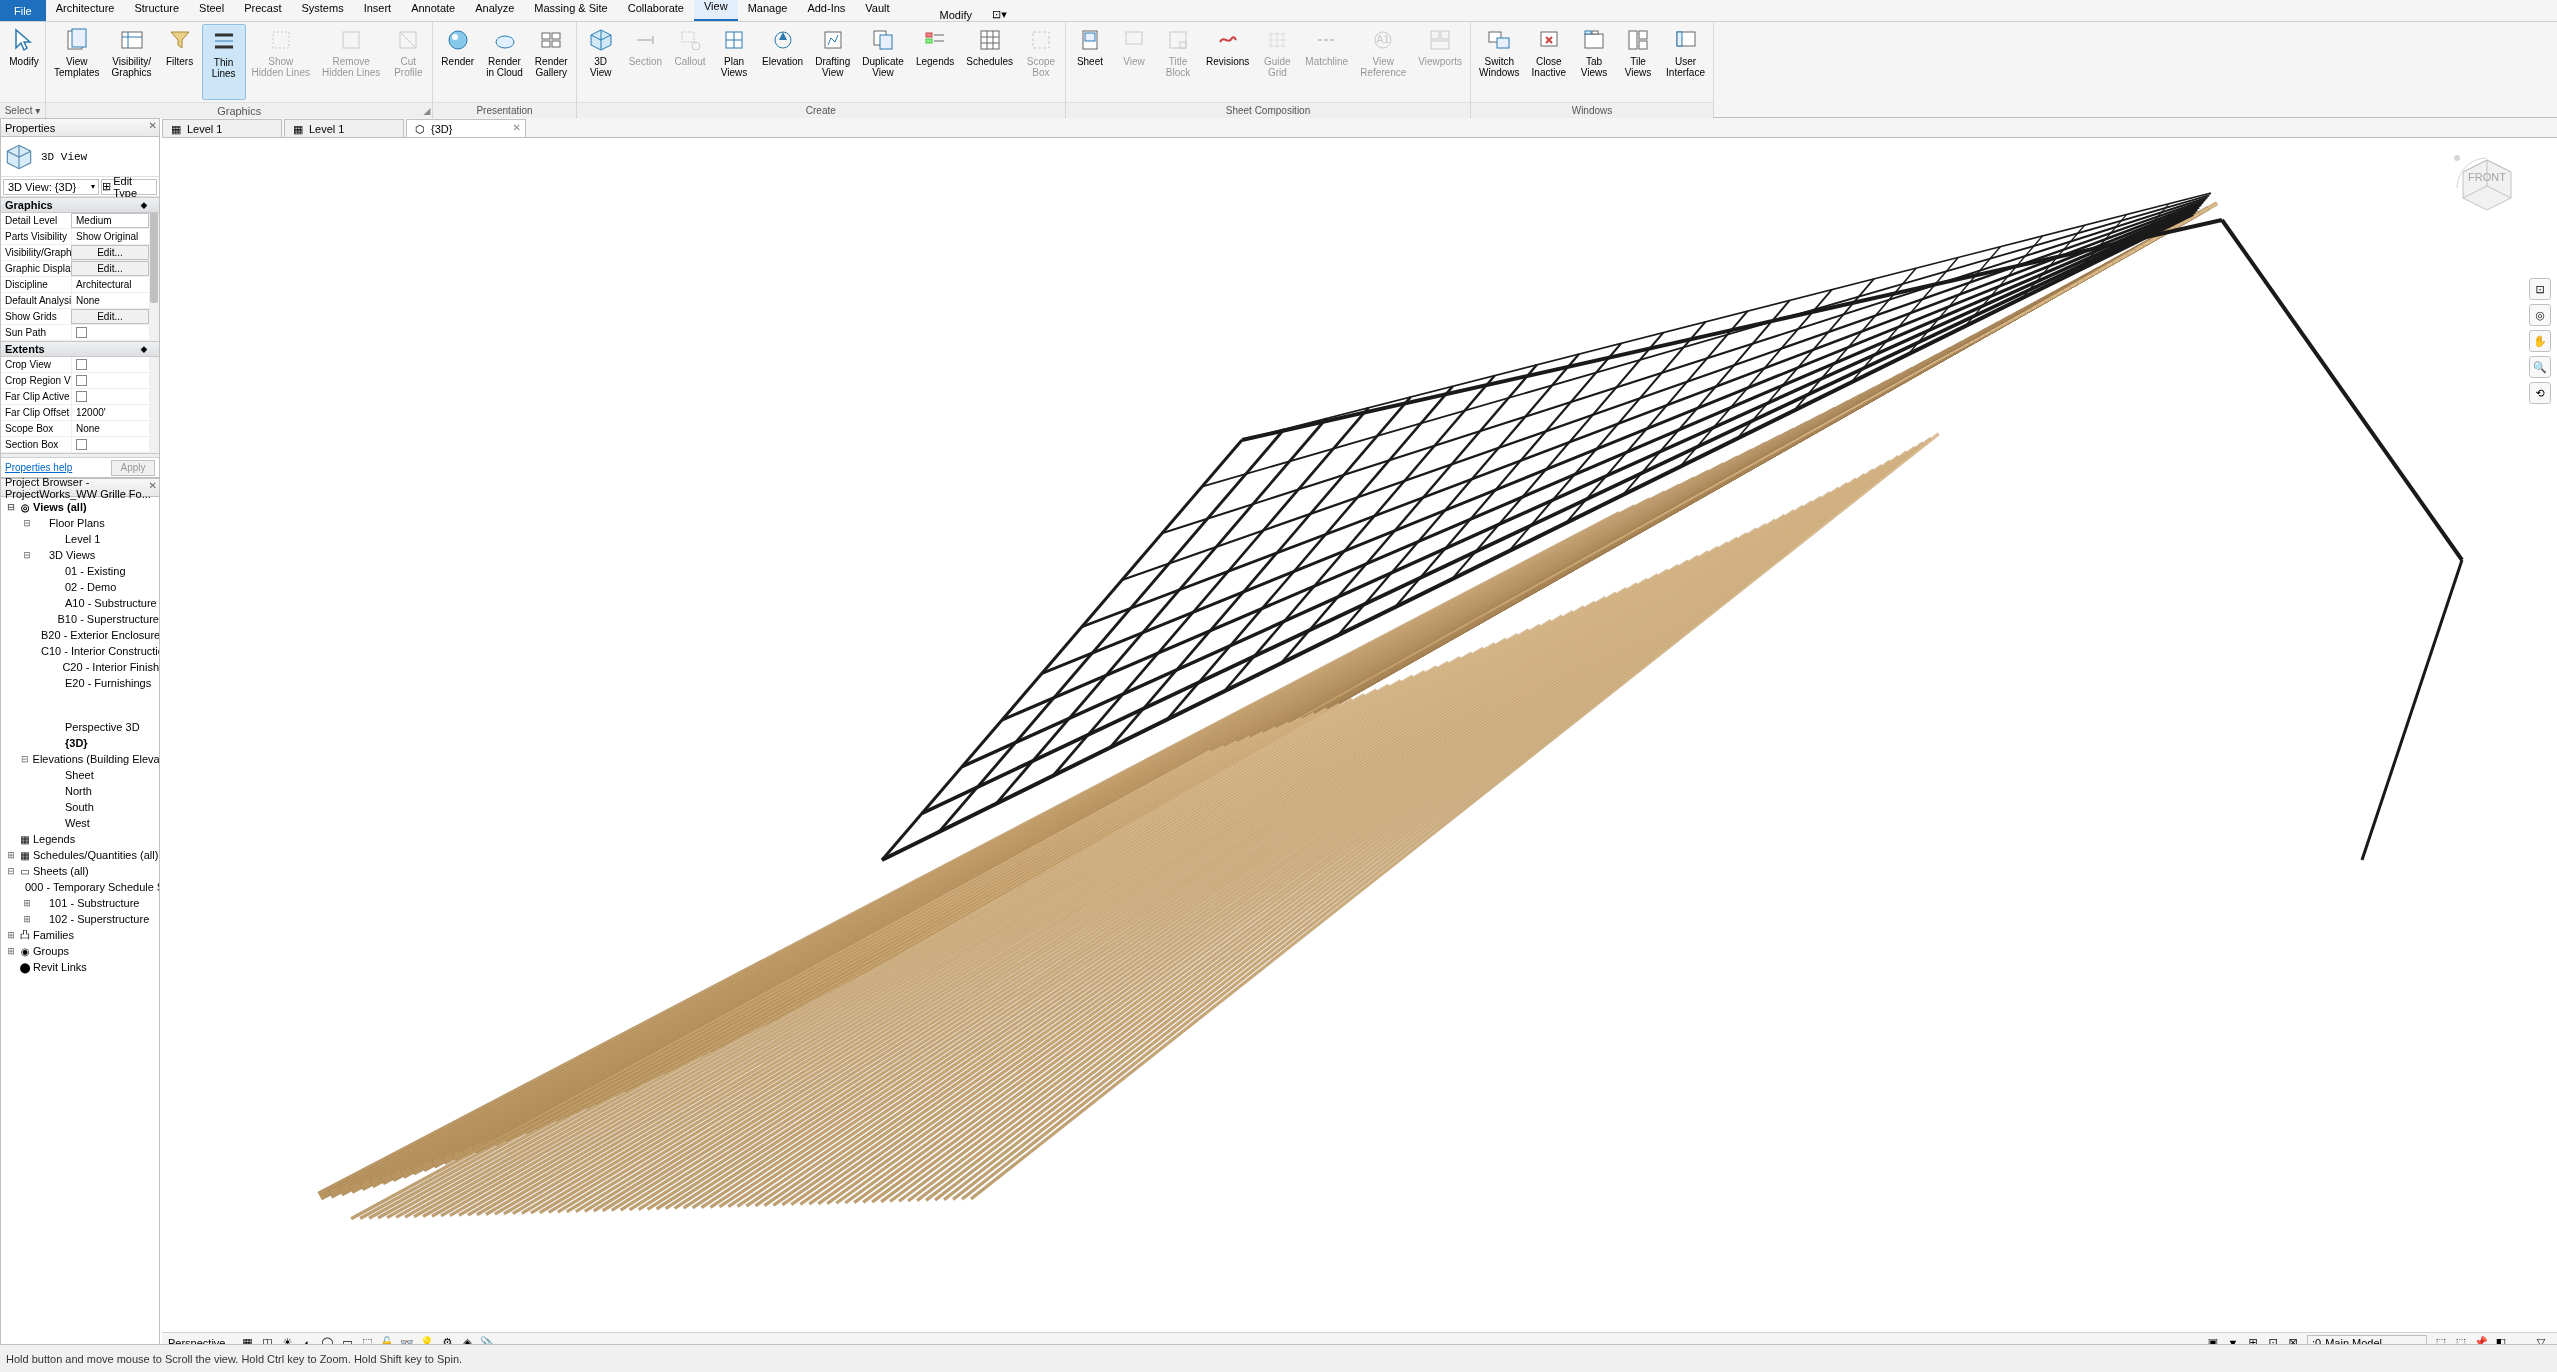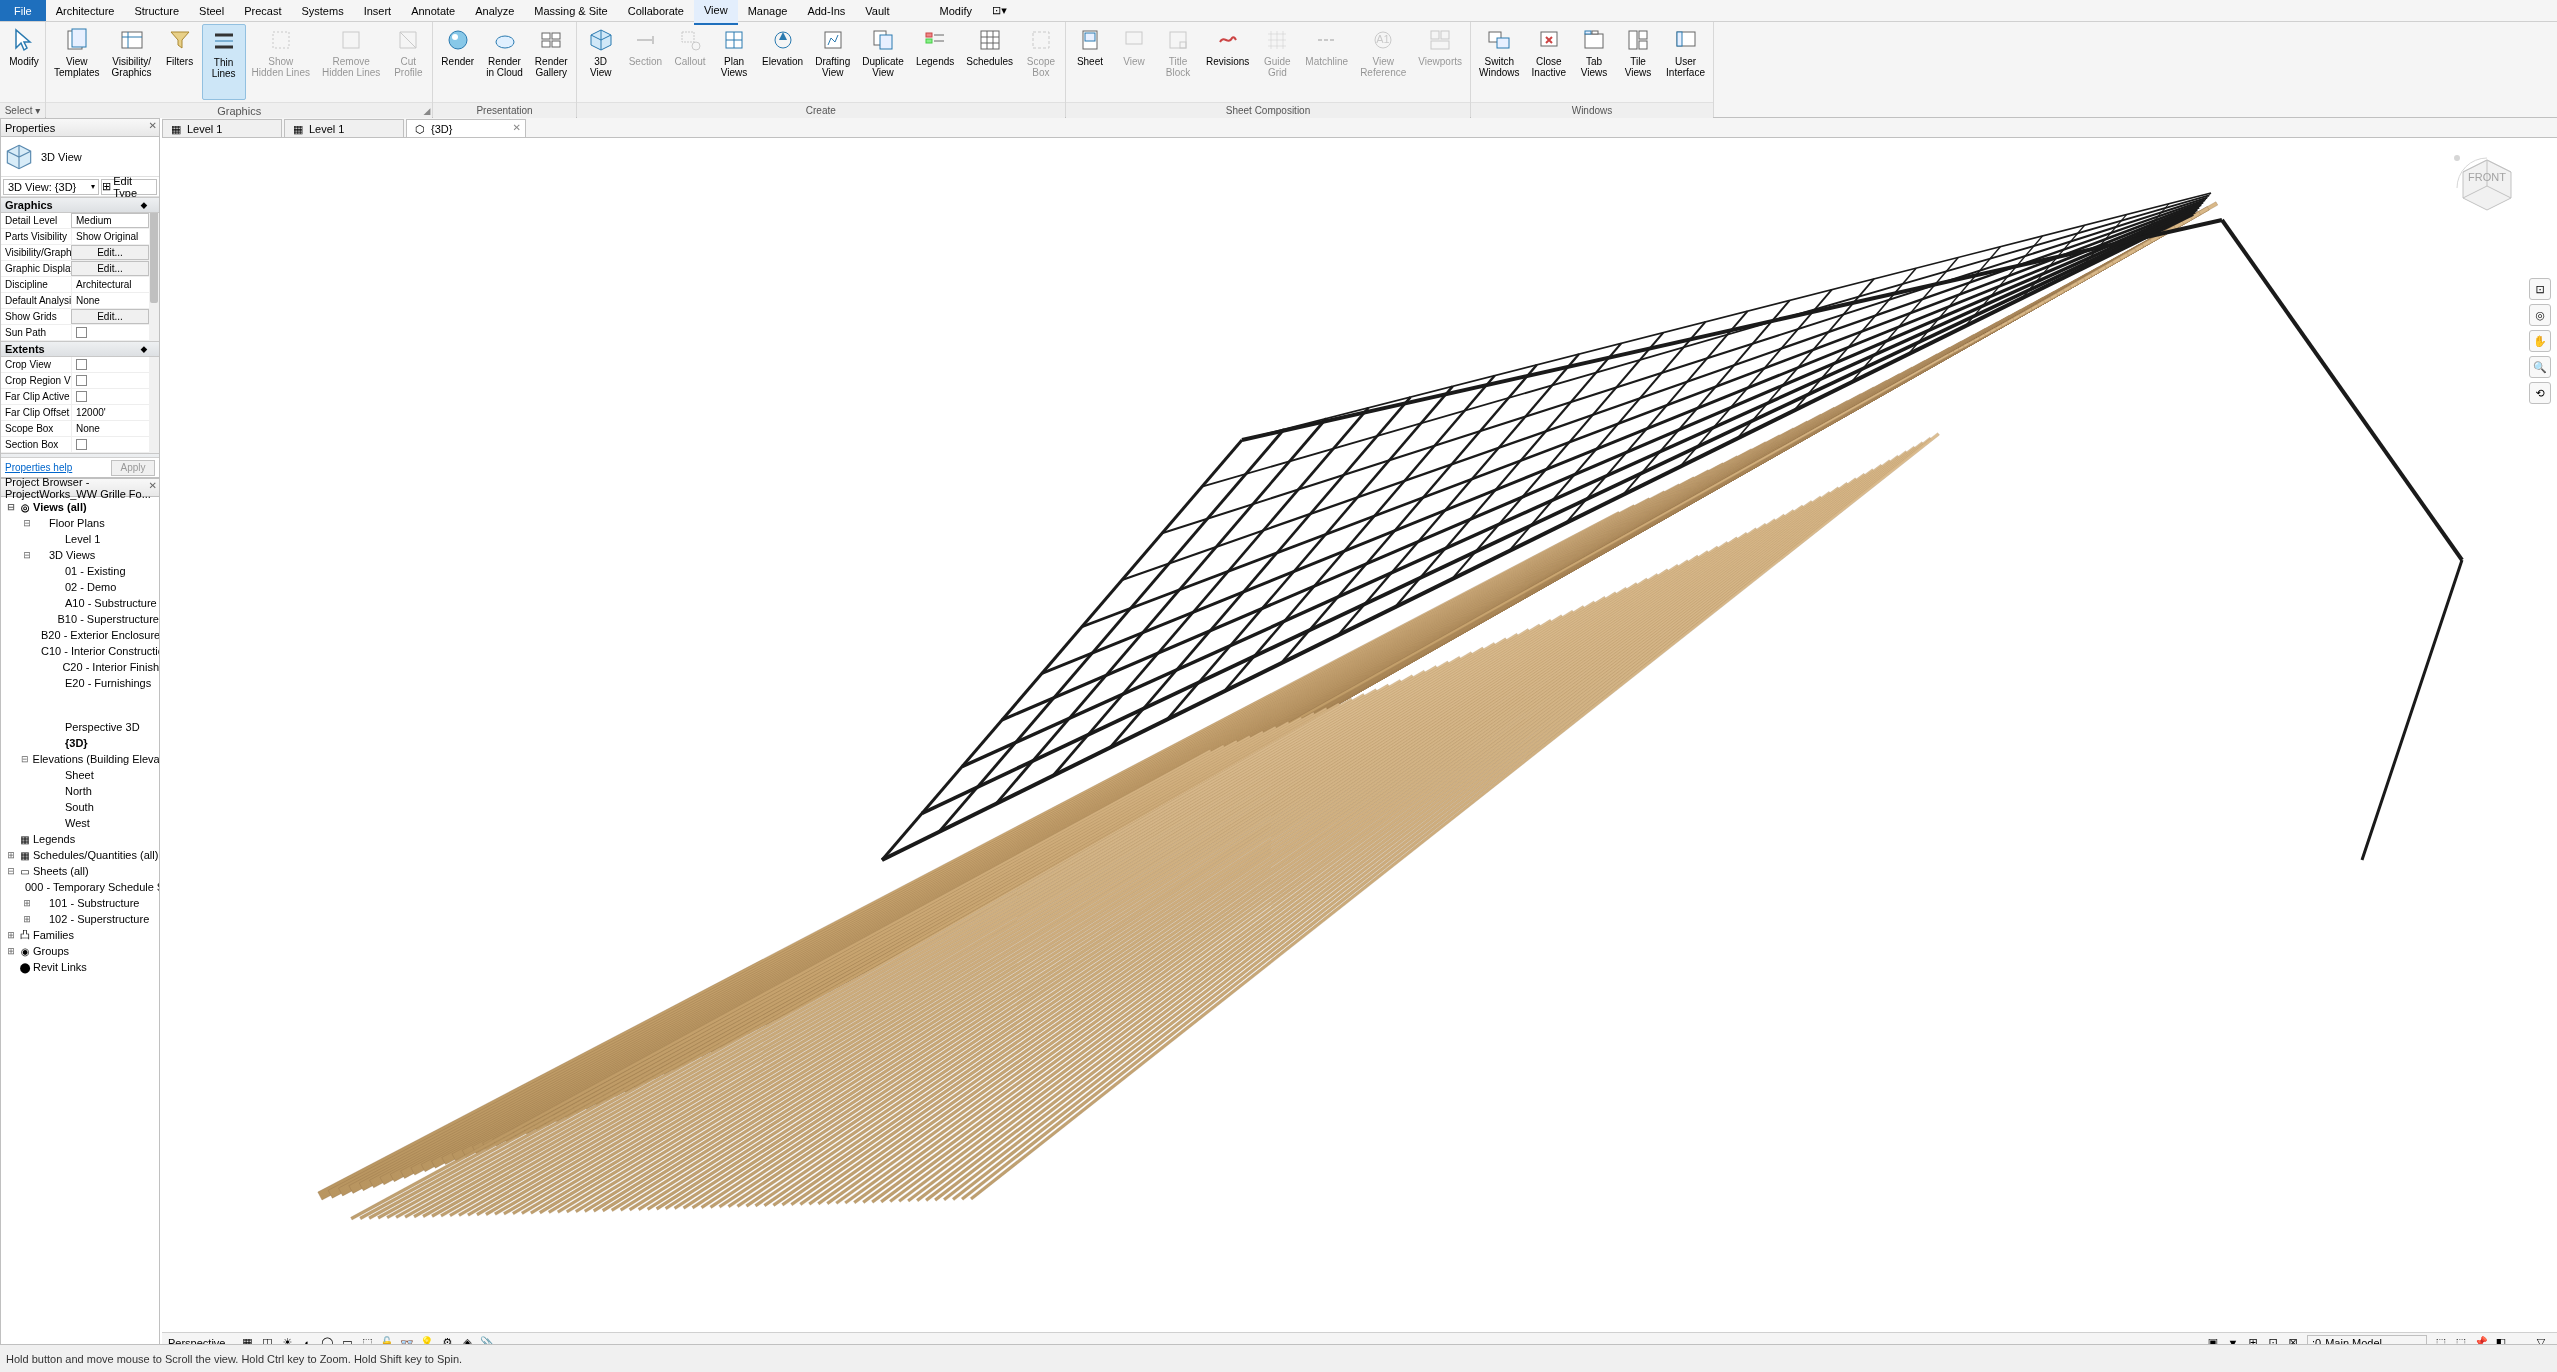--- a/index.html
+++ b/index.html
@@ -1,19 +1,19 @@
 <!DOCTYPE html>
 <html><head>
 <meta charset="utf-8">
 <style>
 * { margin: 0; padding: 0; box-sizing: border-box; font-family: "Segoe UI", Arial, sans-serif; font-size: 11px; }
 body { background: #fff; overflow: hidden; width: 2557px; height: 1372px; position: relative; }
 
 
-.menubar { height: 22px; background: #f5f5f5; display: flex; align-items: center; border-bottom: 1px solid #d0d0d0; }
+.menubar { height: 22px; background: #f5f5f5; display: flex; align-items: flex-end; border-bottom: 1px solid #d0d0d0; }
 .menubar .menu-item { padding: 13px 10px; height: 100%; display: flex; align-items: center; cursor: pointer; }
 .menubar .menu-item.file { background: #1e6fbd; color: #fff; padding: 0 14px; }
 .menubar .menu-item.active { background: #e3eefc; border-bottom: 2px solid #1e6fbd; }
 .menubar .spacer { width: 30px; }
 .menubar .post-item { padding: 0 10px; display: flex; align-items: center; }
 
 
 .ribbon { height: 96px; background: #f5f5f5; border-bottom: 1px solid #c0c0c0; display: flex; }
 .ribbon-panel { border-right: 1px solid #d8d8d8; display: flex; flex-direction: column; }
 .ribbon-panel .panel-body { flex: 1; display: flex; align-items: flex-start; padding: 2px; }
@@ -34,21 +34,21 @@
 
 
 .left-stack { position: absolute; left: 0; top: 118px; width: 160px; bottom: 20px; display: flex; flex-direction: column; }
 
 .palette { border: 1px solid #c0c0c0; background: #fff; display: flex; flex-direction: column; }
 .palette .palette-title { height: 18px; background: linear-gradient(#f8f8f8, #e8e8e8); border-bottom: 1px solid #c0c0c0; padding: 0 4px; display: flex; align-items: center; font-size: 11px; position: relative; }
 .palette .palette-title .x { position: absolute; right: 2px; top: 1px; cursor: pointer; font-size: 10px; color: #666; }
 
 .prop-header { height: 40px; display: flex; align-items: center; padding: 4px; border-bottom: 1px solid #e0e0e0; }
 .prop-header .cube-icon { width: 28px; height: 28px; margin-right: 8px; }
-.prop-header .type-name { font-size: 11px; }
+.prop-header .type-name { font-size: 11px; font-family: Liberation Mono, monospace; }
 
 .prop-row2 { height: 20px; display: flex; align-items: center; border-bottom: 1px solid #e0e0e0; }
 .prop-row2 .dropdown { flex: 1; border: 1px solid #c0c0c0; height: 16px; margin: 0 2px; padding: 0 4px; font-size: 10px; display: flex; align-items: center; position: relative; }
 .prop-row2 .dropdown::after { content: "▾"; position: absolute; right: 3px; font-size: 8px; }
 .prop-row2 .edit-type { width: 56px; height: 16px; border: 1px solid #c0c0c0; font-size: 9px; display: flex; align-items: center; justify-content: center; margin-right: 2px; }
 
 .prop-body { flex: 1; overflow: hidden; position: relative; }
 .prop-body .scroll-track { position: absolute; right: 0; top: 0; bottom: 0; width: 10px; background: #f0f0f0; }
 .prop-body .scroll-track .thumb { position: absolute; left: 1px; right: 1px; top: 2px; height: 40%; background: #c0c0c0; border-radius: 2px; }
 

